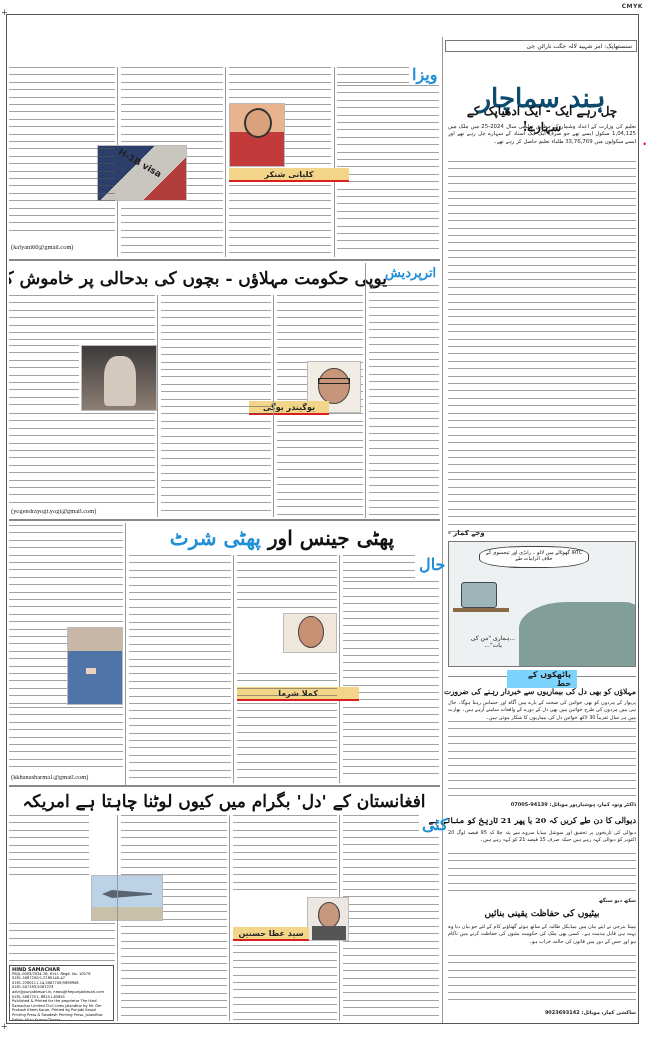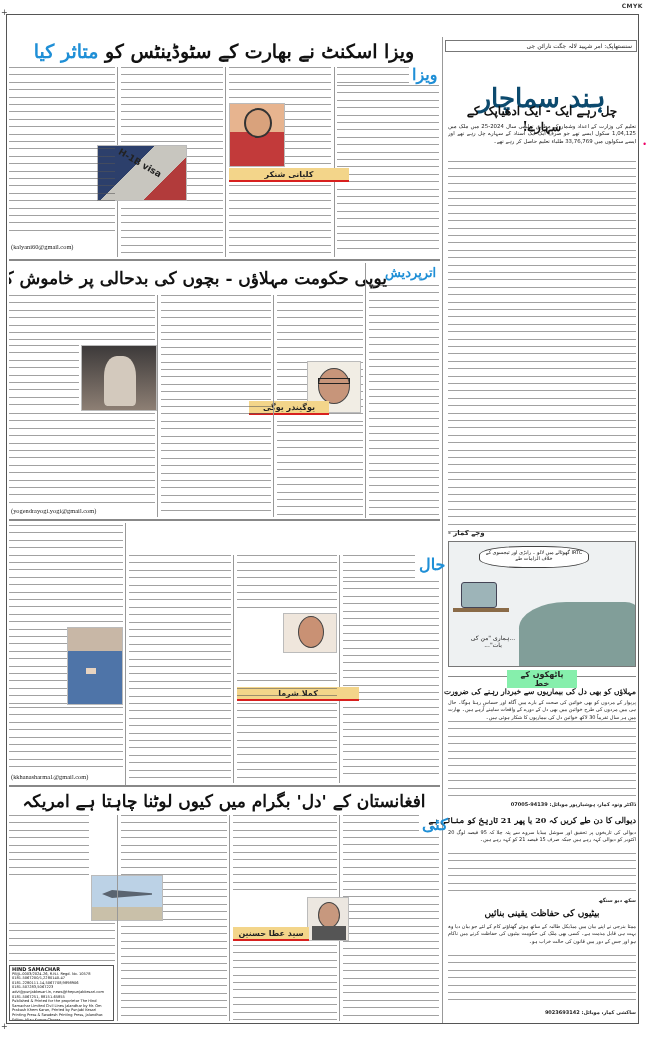--- a/index.html
+++ b/index.html
@@ -29,21 +29,21 @@
 
   .photo { position: absolute; overflow: hidden; border: 1px solid #bbb; }
   .author-bar { position: absolute; height: 14px; background: #f3d58a; border-bottom: 2px solid #d8201e; direction: rtl; text-align: center; font-size: 8px; font-weight: bold; line-height: 14px; color: #222; }
 
   .masthead-strip { position: absolute; direction: rtl; font-size: 6px; color: #222; text-align: right; }
   .masthead { position: absolute; direction: rtl; text-align: center; font-family: "DejaVu Serif", serif; font-weight: bold; color: #0c4a6e; font-size: 26px; line-height: 30px; margin-top: 32px; }
   .lead-head { position: absolute; direction: rtl; text-align: center; font-family: "DejaVu Serif", serif; font-weight: bold; color: #111; }
 
   .cartoon { position: absolute; background: #eef1f2; border: 1px solid #777; overflow: hidden; }
   .bubble { position: absolute; background: #fff; border: 1px solid #444; border-radius: 40%; font-size: 5px; text-align: center; direction: rtl; padding: 2px 4px; }
-  .letters-tag { position: absolute; direction: rtl; text-align: center; font-weight: bold; font-size: 8px; color: #222; background: #86efac; padding: 0 6px; }
+  .letters-tag { position: absolute; direction: rtl; font-weight: bold; font-size: 8px; color: #222; background: #7dd3fc; padding: 0 6px; }
   .sub-head { position: absolute; direction: rtl; text-align: center; font-family: "DejaVu Serif", serif; font-weight: bold; color: #111; white-space: nowrap; }
   .imprint { position: absolute; left: 2px; top: 950px; width: 105px; height: 56px; border: 1px solid #555; font-size: 3.6px; line-height: 4.6px; padding: 1px 2px; overflow: hidden; }
   .imprint .title { font-weight: bold; font-size: 5px; }
 </style>
 </head>
 <body>
 
 <div class="cmyk">CMYK</div>
 <div class="reg-mark" style="left:1px;top:8px;">+</div>
 <div class="reg-mark" style="left:1px;top:1022px;">+</div>
@@ -76,24 +76,20 @@
   <div class="text-col" style="left:441px;top:786px;width:188px;height:8px;font-weight:bold;">ڈاکٹر ونود کمار، ہوشیارپور موبائل: 94139-07005</div>
   <div class="sub-head" style="left:441px;top:800px;width:188px;font-size:8px;">دیوالی کا دن طے کریں کہ 20 یا پھر 21 تاریخ کو مناتی ہے</div>
   <div class="text-col" style="left:441px;top:814px;width:188px;height:22px;">دیوالی کی تاریخوں پر تحقیق اور سوشل میڈیا سروے سے پتہ چلا کہ 95 فیصد لوگ 20 اکتوبر کو دیوالی کہہ رہے ہیں جبکہ صرف 15 فیصد 21 کو کہہ رہے ہیں۔</div>
   <div class="lines" style="left:441px;top:838px;width:188px;height:44px;"></div>
   <div class="text-col" style="left:441px;top:882px;width:188px;height:8px;font-weight:bold;">سکھ دیو سنگھ</div>
   <div class="sub-head" style="left:441px;top:893px;width:188px;font-size:9px;">بیٹیوں کی حفاظت یقینی بنائیں</div>
   <div class="text-col" style="left:441px;top:908px;width:188px;height:30px;">ممتا بنرجی نے اپنے بیان میں میڈیکل طالبہ کے ساتھ ہوئے گھناؤنے کام کے لئے جو بیان دیا وہ بہت ہی قابل مذمت ہے۔ کسی بھی ملک کی حکومت بیٹیوں کی حفاظت کرنے میں ناکام ہو اور جس کے دور میں قانون کی حالت خراب ہو۔</div>
   <div class="lines" style="left:441px;top:940px;width:188px;height:52px;"></div>
   <div class="text-col" style="left:441px;top:994px;width:188px;height:8px;font-weight:bold;">ساکشی کمار، موبائل: 9023693142</div>
 
-  <div class="headline" style="left:2px;top:24px;width:430px;font-size:19px;line-height:24px;">
-    <span>ویزا اسکنٹ نے بھارت کے سٹوڈینٹس کو</span>
-    <span class="hl-blue">متاثر کیا</span>
-  </div>
   <div class="kicker" style="left:405px;top:50px;">ویزا</div>
   <div class="lines" style="left:330px;top:52px;width:72px;height:16px;"></div>
   <div class="lines" style="left:330px;top:70px;width:102px;height:168px;"></div>
   <div class="col-rule-v" style="left:327px;top:52px;height:190px;"></div>
   <div class="lines" style="left:222px;top:52px;width:102px;height:190px;"></div>
   <div class="col-rule-v" style="left:218px;top:52px;height:190px;"></div>
   <div class="lines" style="left:220px;top:52px;width:56px;height:4px;opacity:0;"></div>
 
   <div class="photo" style="left:222px;top:88px;width:56px;height:64px;background:linear-gradient(180deg,#e7b48f 0 45%,#c23a3a 45% 100%);">
     <div style="position:absolute;left:14px;top:4px;width:28px;height:30px;border-radius:50%;background:#d9a27c;border:2px solid #333;"></div>
@@ -127,20 +123,24 @@
     <div style="position:absolute;left:22px;top:10px;width:32px;height:50px;border-radius:40% 40% 10% 10%;background:#d3c9bd;"></div>
   </div>
   <div class="lines" style="left:2px;top:280px;width:146px;height:50px;"></div>
   <div class="lines" style="left:2px;top:330px;width:70px;height:66px;"></div>
   <div class="lines" style="left:2px;top:398px;width:146px;height:92px;"></div>
   <div class="email" style="left:4px;top:492px;">(yogendrayogi.yogi@gmail.com)</div>
   <div class="rule-h" style="left:2px;top:504px;width:431px;"></div>
 
   <div class="lines" style="left:2px;top:510px;width:114px;height:180px;"></div>
   <div class="col-rule-v" style="left:118px;top:508px;height:262px;"></div>
+  <div class="headline" style="left:120px;top:510px;width:310px;font-size:20px;line-height:26px;">
+    <span>پھٹی جینس اور</span>
+    <span class="hl-blue">پھٹی شرٹ</span>
+  </div>
   <div class="kicker" style="left:412px;top:540px;">حال</div>
   <div class="lines" style="left:336px;top:540px;width:72px;height:24px;"></div>
   <div class="lines" style="left:336px;top:566px;width:96px;height:200px;"></div>
   <div class="col-rule-v" style="left:332px;top:540px;height:228px;"></div>
   <div class="lines" style="left:230px;top:540px;width:100px;height:58px;"></div>
   <div class="photo" style="left:276px;top:598px;width:54px;height:40px;background:#efe6dc;">
     <div style="position:absolute;left:14px;top:2px;width:26px;height:32px;border-radius:50%;background:#c99174;border:1px solid #444;"></div>
   </div>
   <div class="author-bar" style="left:230px;top:672px;width:122px;">کملا شرما</div>
   <div class="lines" style="left:230px;top:658px;width:100px;height:110px;"></div>

